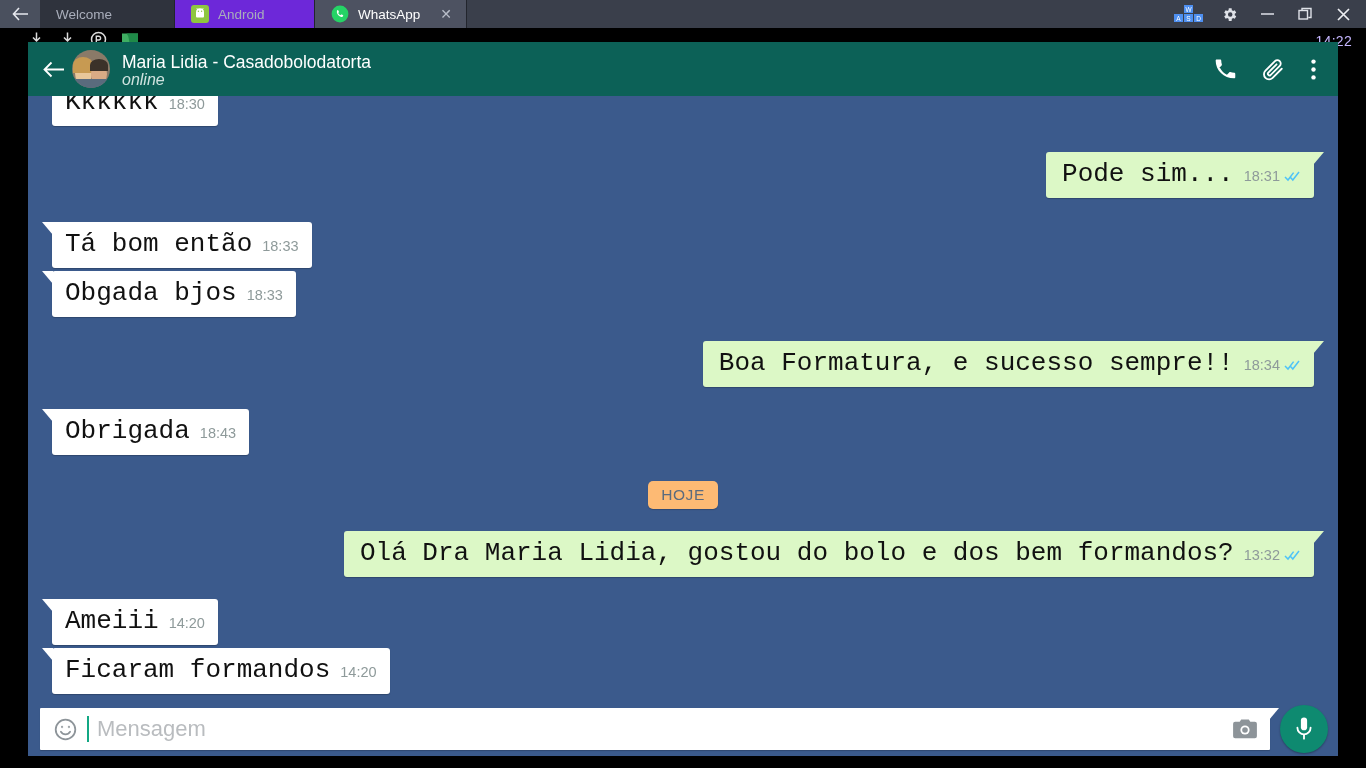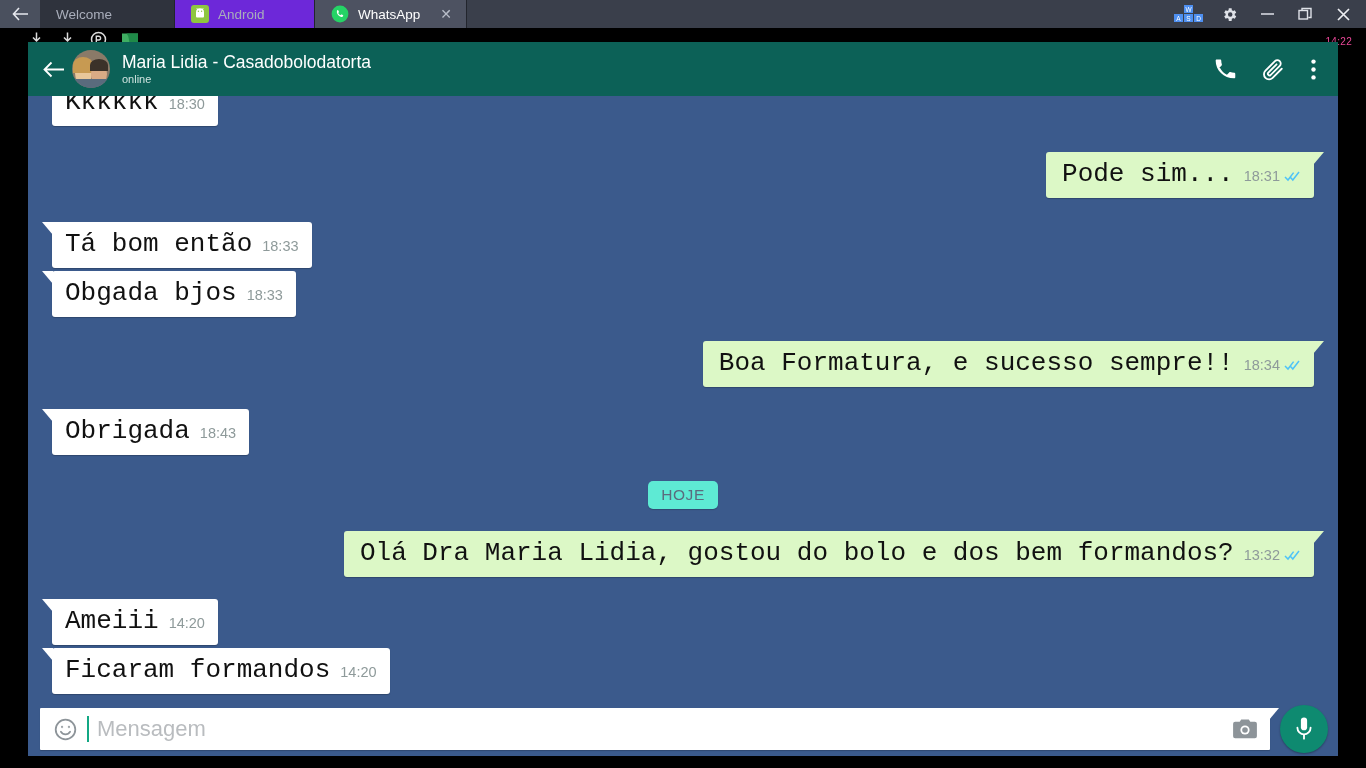--- a/index.html
+++ b/index.html
@@ -48,21 +48,21 @@
   
   .statusbar {
     position: absolute; top: 28px; left: 0;
     width: 1366px; height: 26px;
     background: #000;
     display: flex; align-items: center;
     padding: 0 14px 0 28px;
     color: #d8d8d8; font-size: 13px;
   }
   .statusbar .sicons { display: flex; align-items: center; gap: 14px; }
-  .statusbar .clock { margin-left: auto; color: #ec4899; font-size: 10px; letter-spacing: .3px; }
+  .statusbar .clock { margin-left: auto; color: #c4b5fd; font-size: 14px; letter-spacing: .3px; }
 
   
   .screen {
     position: absolute; top: 42px; left: 28px;
     width: 1310px; height: 714px;
     background: #3b5a8c;
     overflow: hidden;
   }
 
   
@@ -75,21 +75,21 @@
     width: 38px; height: 38px; border-radius: 50%; overflow: hidden;
     margin: 0 12px 0 2px; flex: 0 0 38px; background: #8a7a68; position: relative;
   }
   .avatar .f1 { position: absolute; width: 17px; height: 24px; border-radius: 50%; background: #e8c79a; left: 3px; top: 11px; }
   .avatar .f1b { position: absolute; width: 20px; height: 16px; border-radius: 50% 50% 0 0; background: #c79a52; left: 1px; top: 7px; }
   .avatar .f2 { position: absolute; width: 16px; height: 22px; border-radius: 50%; background: #d9ab85; right: 3px; top: 13px; }
   .avatar .f2b { position: absolute; width: 18px; height: 12px; border-radius: 50% 50% 0 0; background: #3b3229; right: 2px; top: 9px; }
   .avatar .body { position: absolute; bottom: 0; left: 0; right: 0; height: 9px; background: #5a6b7d; }
   .hdr-text { display: flex; flex-direction: column; justify-content: center; min-width: 0; }
   .hdr-name { font-size: 17.5px; line-height: 20px; color: #fff; white-space: nowrap; }
-  .hdr-sub { font-size: 11px; line-height: 15px; color: #cfe3df; }
+  .hdr-sub { font-size: 16px; line-height: 15px; color: #cfe3df; font-style: italic; }
   .hdr-actions { margin-left: auto; display: flex; align-items: center; gap: 26px; padding-right: 4px; }
   .hdr-actions .hico { color: #fff; display: flex; align-items: center; justify-content: center; }
 
   
   .chat {
     position: relative; height: 606px; padding: 0 14px;
     overflow: hidden;
   }
   .row { display: flex; width: 100%; }
   .row.in  { justify-content: flex-start; }
@@ -120,21 +120,21 @@
     border-bottom: 13px solid transparent;
   }
   .btxt { font-size: 26px; font-family: Liberation Mono, monospace; }
   .bmeta { display: inline-flex; align-items: center; gap: 4px; white-space: nowrap; }
   .btime { font-size: 14.5px; color: #8e9a9a; }
   .bticks { font-size: 13px; line-height: 1; display: inline-flex; }
   .bticks.read { color: #4fc3f7; }
 
   .daterow { display: flex; justify-content: center; }
   .datepill {
-    background: #5eead4; color: #5b6b7e;
+    background: #fdba74; color: #5b6b7e;
     padding: 5px 13px; border-radius: 5px;
     font-size: 15.5px; letter-spacing: .6px;
     box-shadow: 0 1px 1px rgba(0,0,0,.18);
   }
 
   
   .inputbar {
     position: absolute; bottom: 0; left: 0; right: 0;
     height: 54px; display: flex; align-items: center;
     padding: 0 10px 0 12px; gap: 10px;

